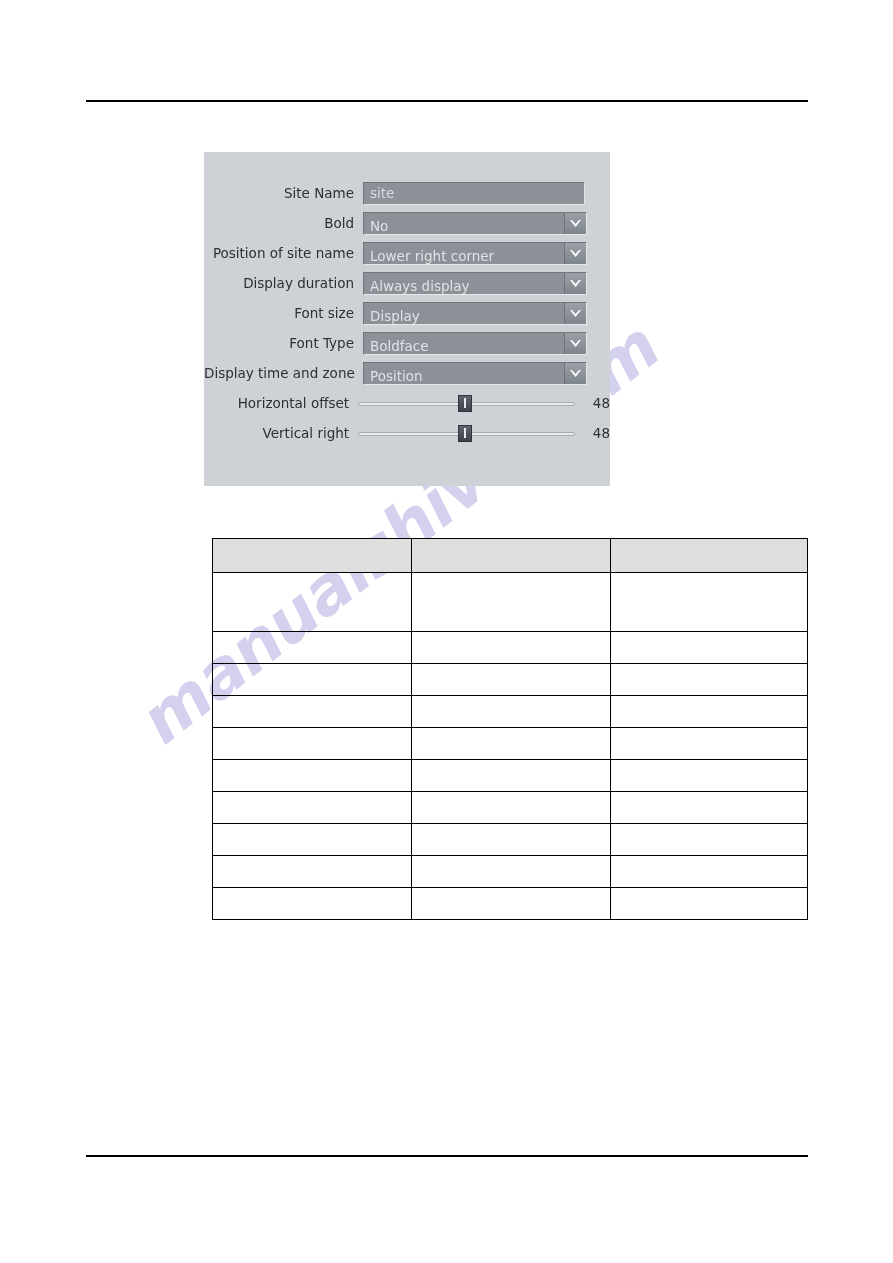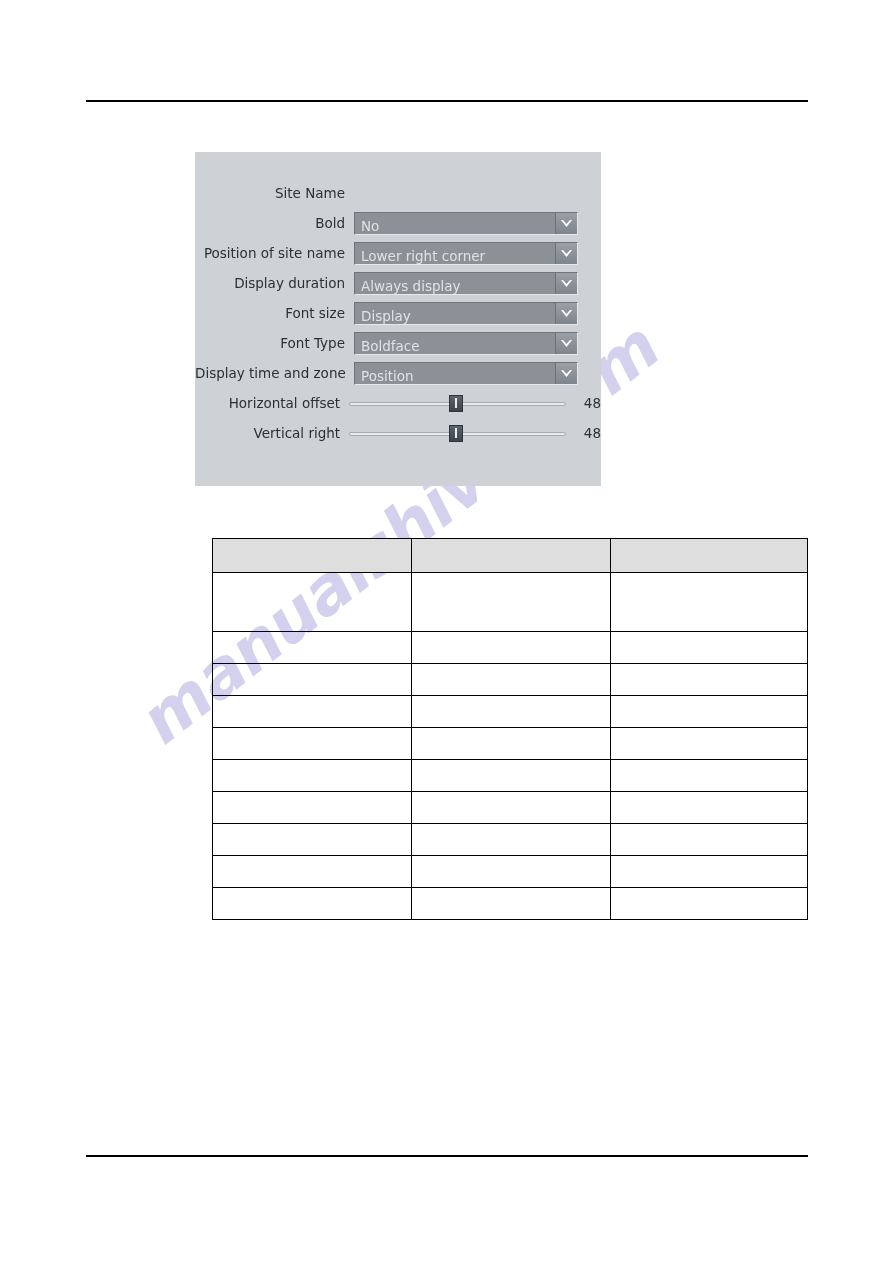--- a/index.html
+++ b/index.html
@@ -49,21 +49,21 @@
     opacity: 0.62;
     white-space: nowrap;
     transform: rotate(-38deg);
     transform-origin: 0 50%;
     letter-spacing: -1px;
   }
 
   
   .settings-panel {
     position: absolute;
-    left: 195px;
+    left: 204px;
     top: 152px;
     width: 406px;
     height: 334px;
     background: #ced2d6;
     z-index: 10;
   }
   .form-row {
     display: flex;
     align-items: center;
     height: 30px;
@@ -236,20 +236,23 @@
 </head>
 <body>
 
 <div class="page-rule" id="rule-top"></div>
 <div class="page-rule" id="rule-bottom"></div>
 
 <div class="settings-panel">
 
   <div class="form-row first">
     <div class="row-label">Site Name</div>
+    <div class="text-input">
+      <span class="val">site</span>
+    </div>
   </div>
 
 
   <div class="form-row">
     <div class="row-label">Bold</div>
     <div class="dropdown">
       <div class="field">
         <span class="val">No</span>
       </div>
       <div class="arrow-btn">

